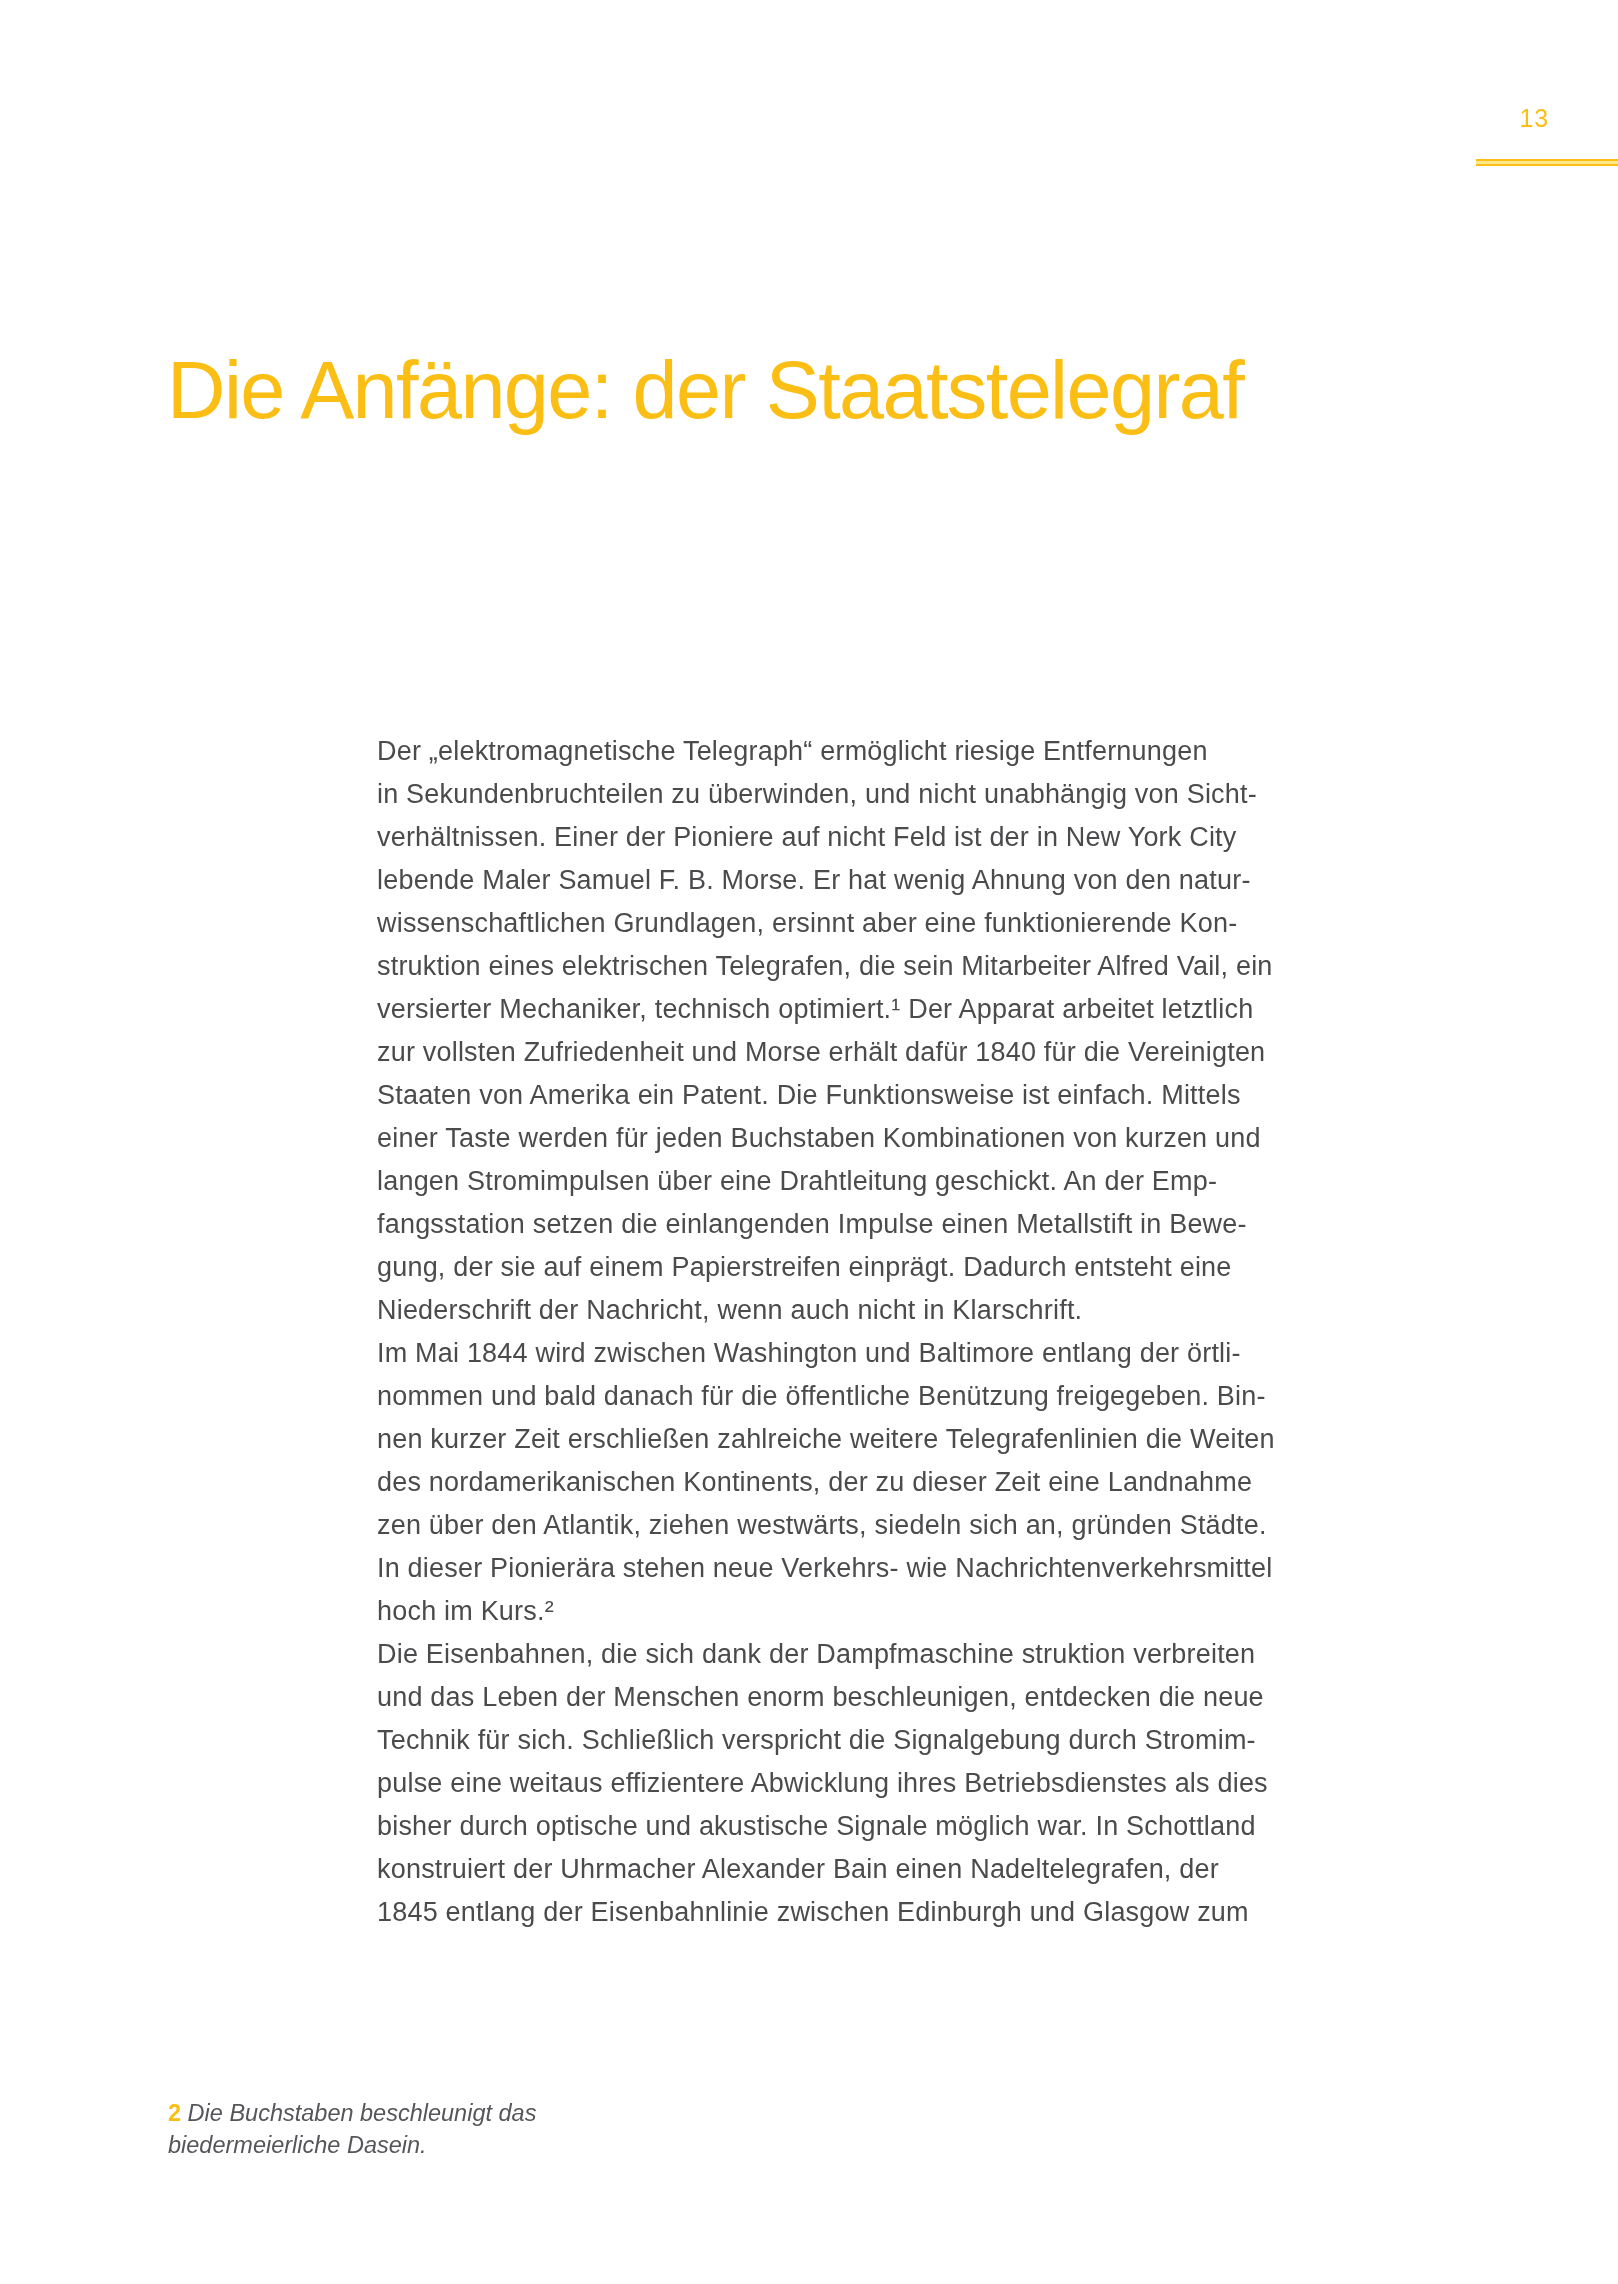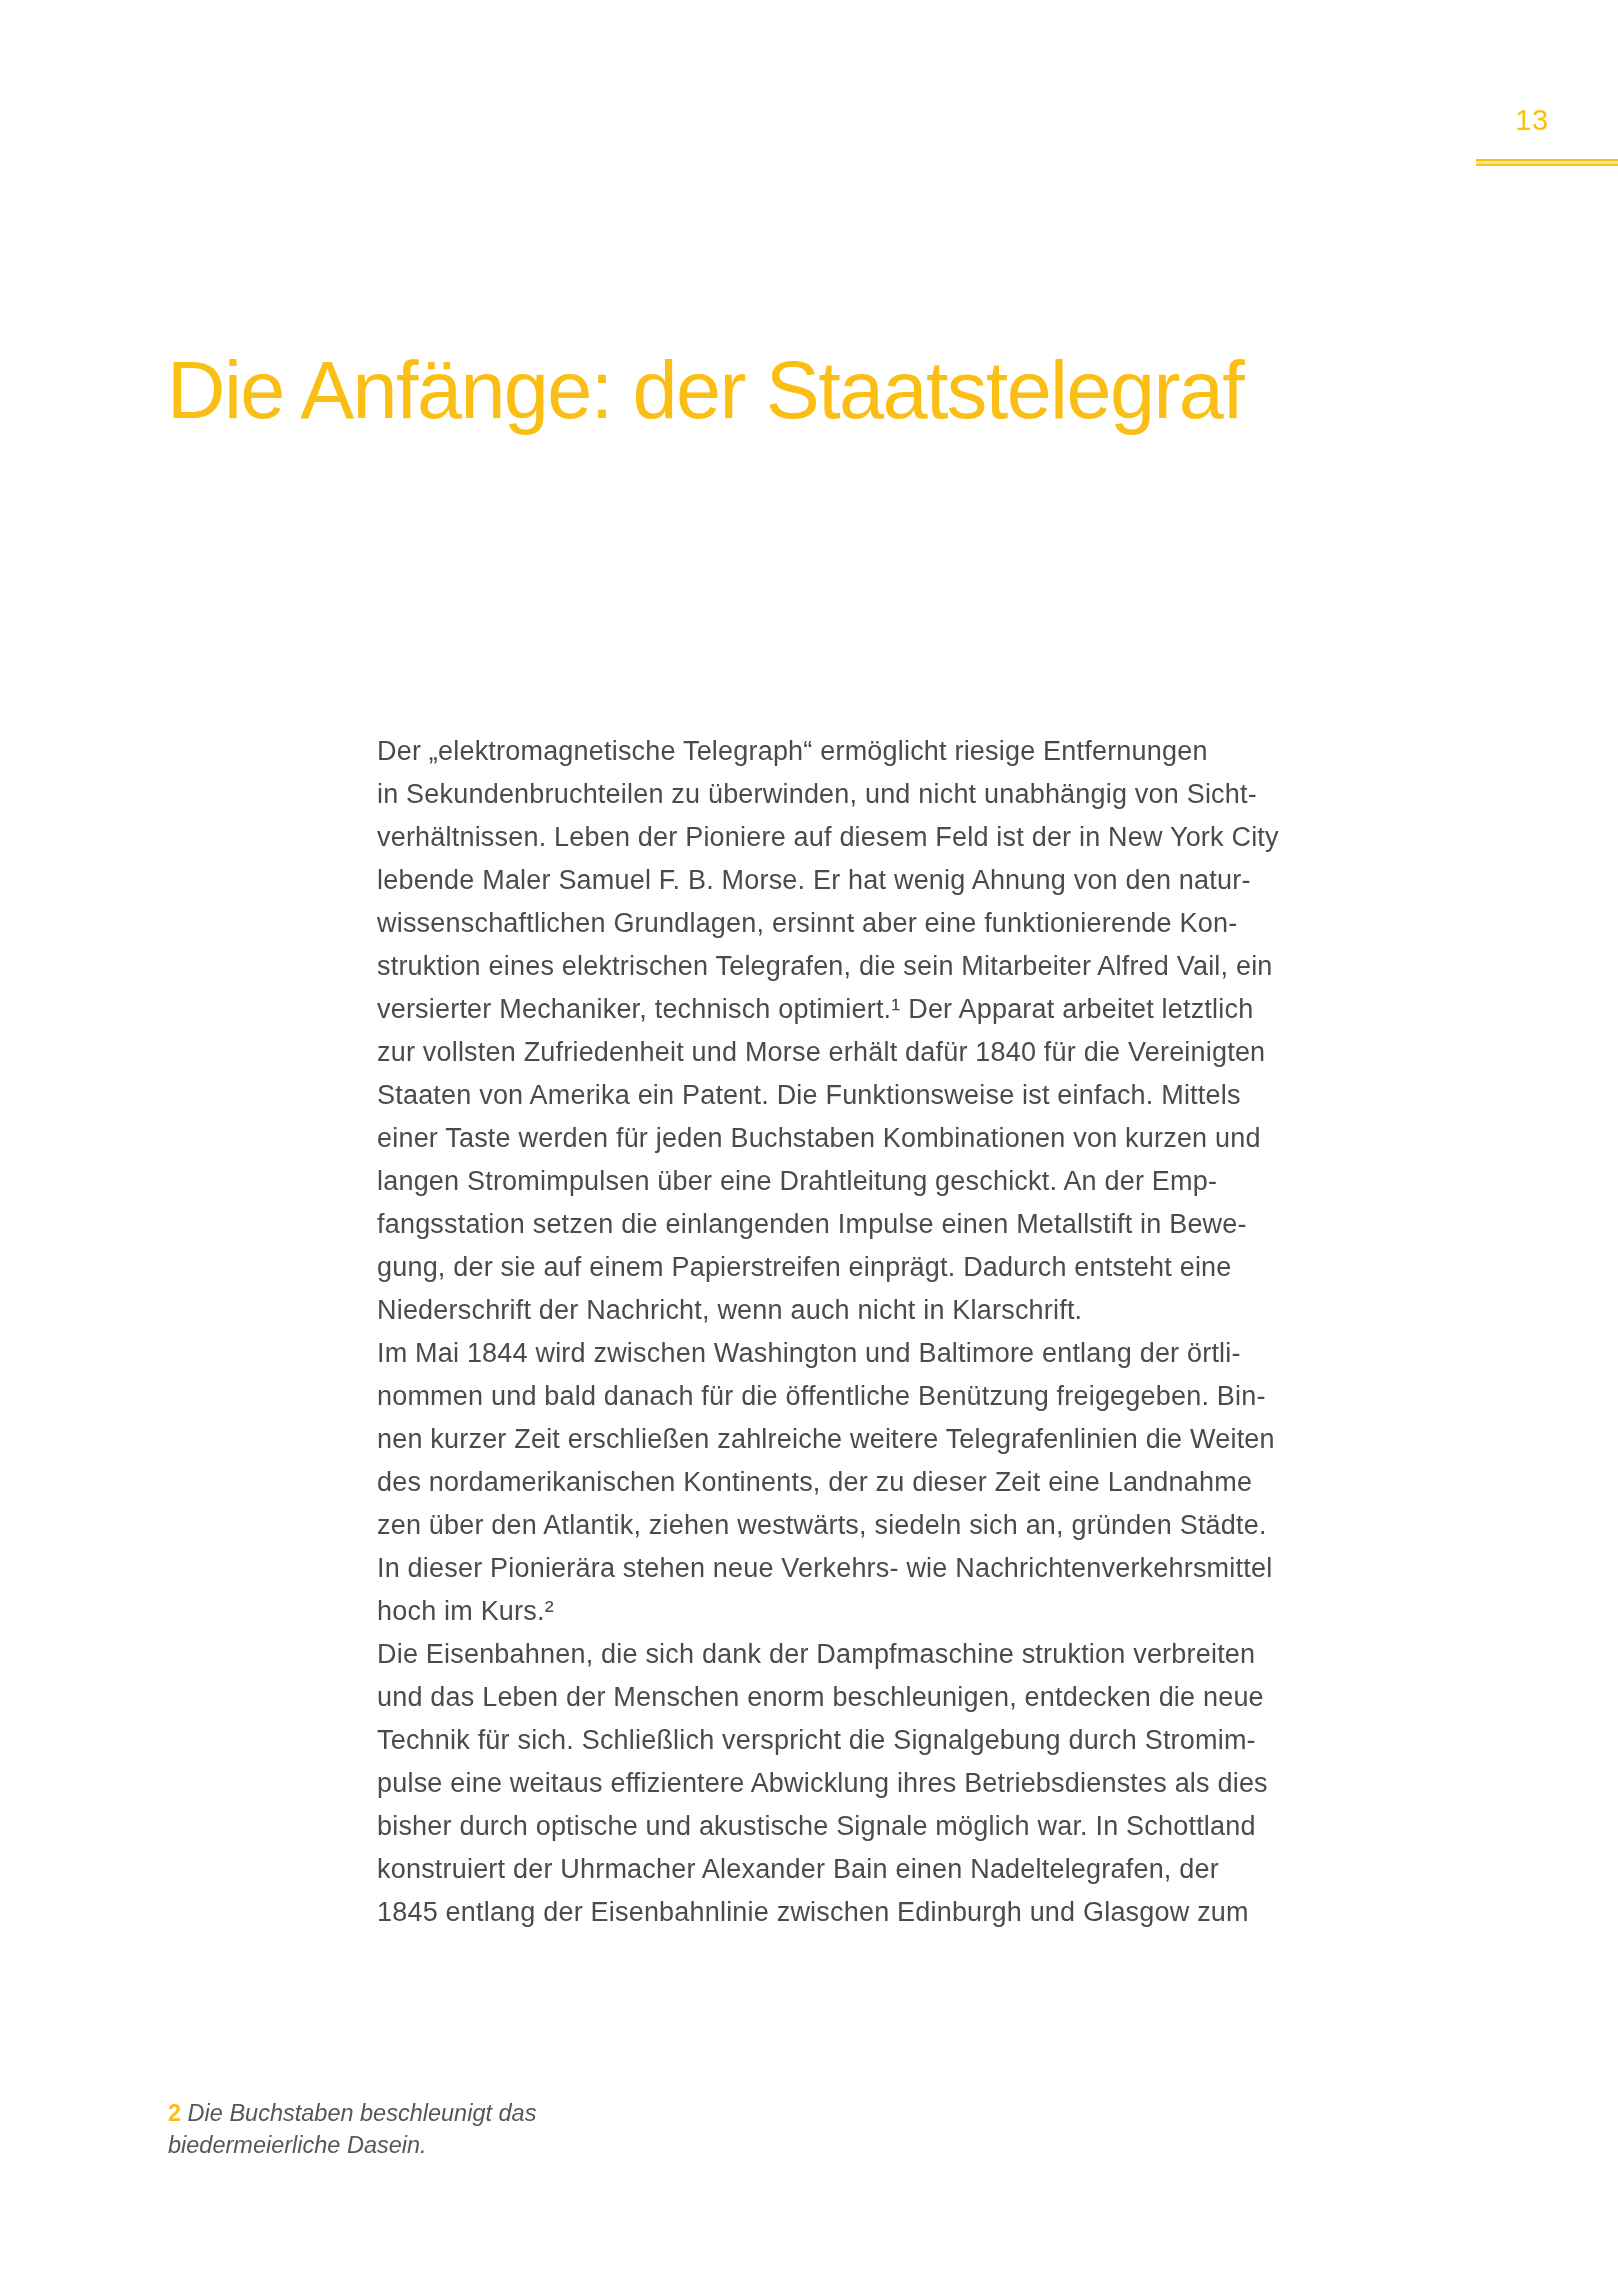--- a/index.html
+++ b/index.html
@@ -15,21 +15,21 @@
     width:1618px;
     height:2284px;
     background:#ffffff;
     overflow:hidden;
     font-family:"Liberation Sans",sans-serif;
   }
   .page-number{
     position:absolute;
     top:106px;
     right:69px;
-    font-size:29px;
+    font-size:25px;
     line-height:1;
     color:var(--accent);
     letter-spacing:0.8px;
   }
   .header-rule{
     position:absolute;
     top:159px;
     left:1476px;
     right:0;
     height:7.3px;
@@ -89,21 +89,21 @@
 
   <div class="page-number">13</div>
 
   <div class="header-rule"></div>
 
   <h1 class="chapter-title">Die Anfänge: der Staatstelegraf</h1>
 
   <div class="body-text">
       <div class="body-line">Der „elektromagnetische Telegraph“ ermöglicht riesige Entfernungen</div>
       <div class="body-line">in Sekundenbruchteilen zu überwinden, und nicht unabhängig von Sicht-</div>
-      <div class="body-line">verhältnissen. Leben der Pioniere auf diesem Feld ist der in New York City</div>
+      <div class="body-line">verhältnissen. Einer der Pioniere auf nicht Feld ist der in New York City</div>
       <div class="body-line">lebende Maler Samuel F. B. Morse. Er hat wenig Ahnung von den natur-</div>
       <div class="body-line">wissenschaftlichen Grundlagen, ersinnt aber eine funktionierende Kon-</div>
       <div class="body-line">struktion eines elektrischen Telegrafen, die sein Mitarbeiter Alfred Vail, ein</div>
       <div class="body-line">versierter Mechaniker, technisch optimiert.¹ Der Apparat arbeitet letztlich</div>
       <div class="body-line">zur vollsten Zufriedenheit und Morse erhält dafür 1840 für die Vereinigten</div>
       <div class="body-line">Staaten von Amerika ein Patent. Die Funktionsweise ist einfach. Mittels</div>
       <div class="body-line">einer Taste werden für jeden Buchstaben Kombinationen von kurzen und</div>
       <div class="body-line">langen Stromimpulsen über eine Drahtleitung geschickt. An der Emp-</div>
       <div class="body-line">fangsstation setzen die einlangenden Impulse einen Metallstift in Bewe-</div>
       <div class="body-line">gung, der sie auf einem Papierstreifen einprägt. Dadurch entsteht eine</div>

